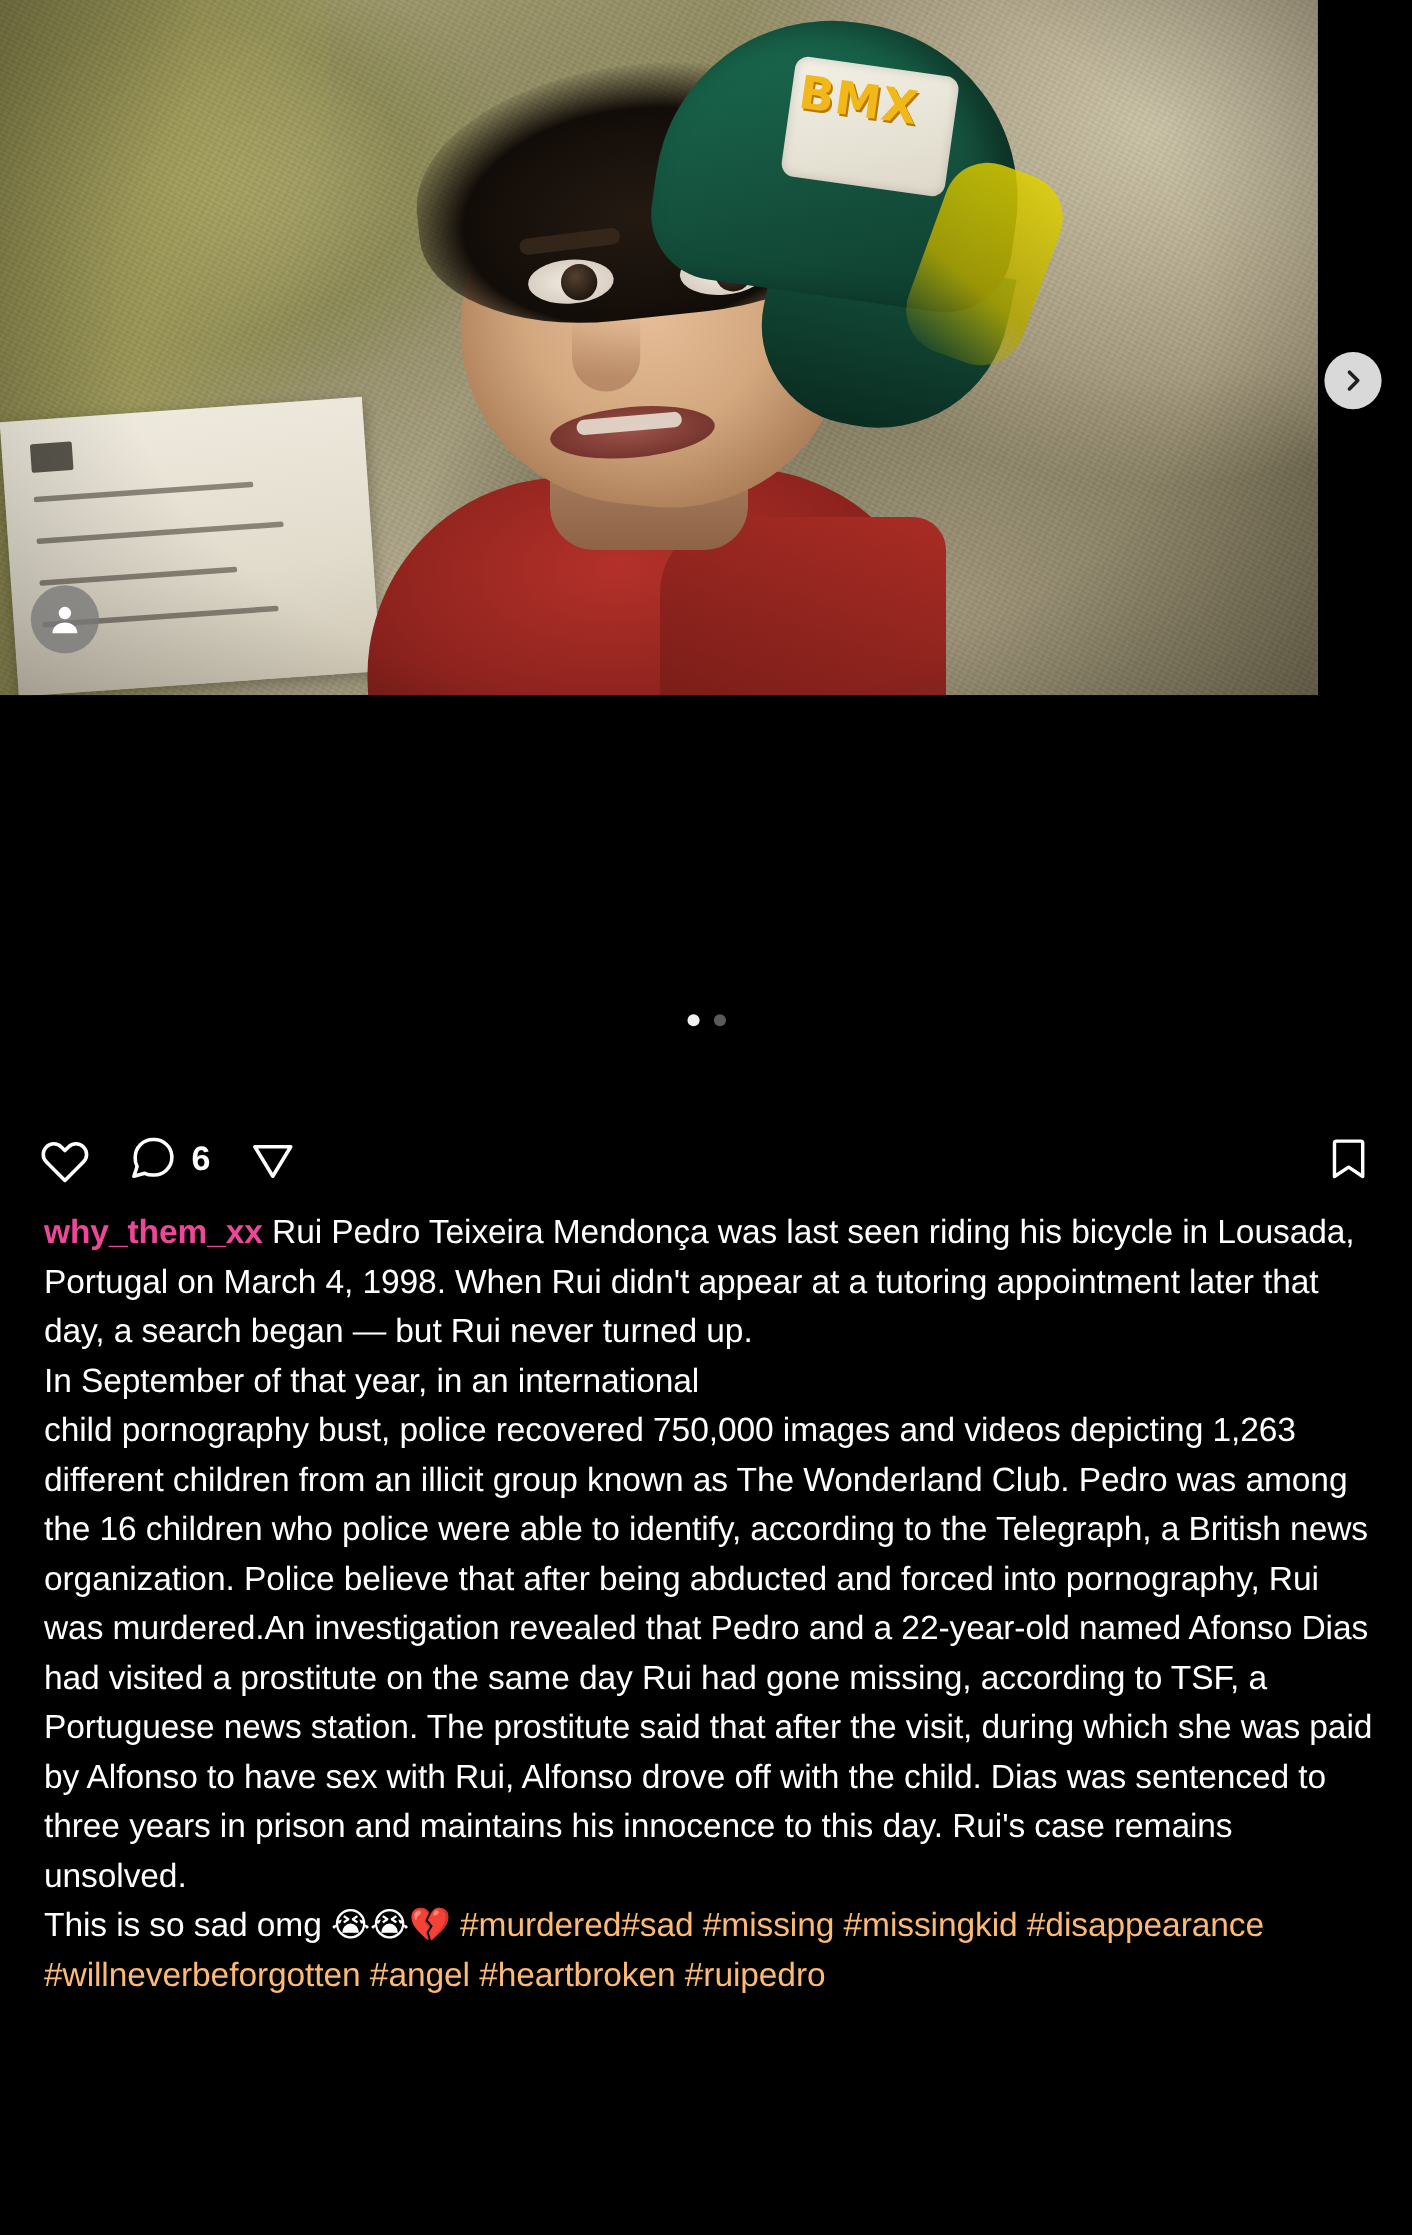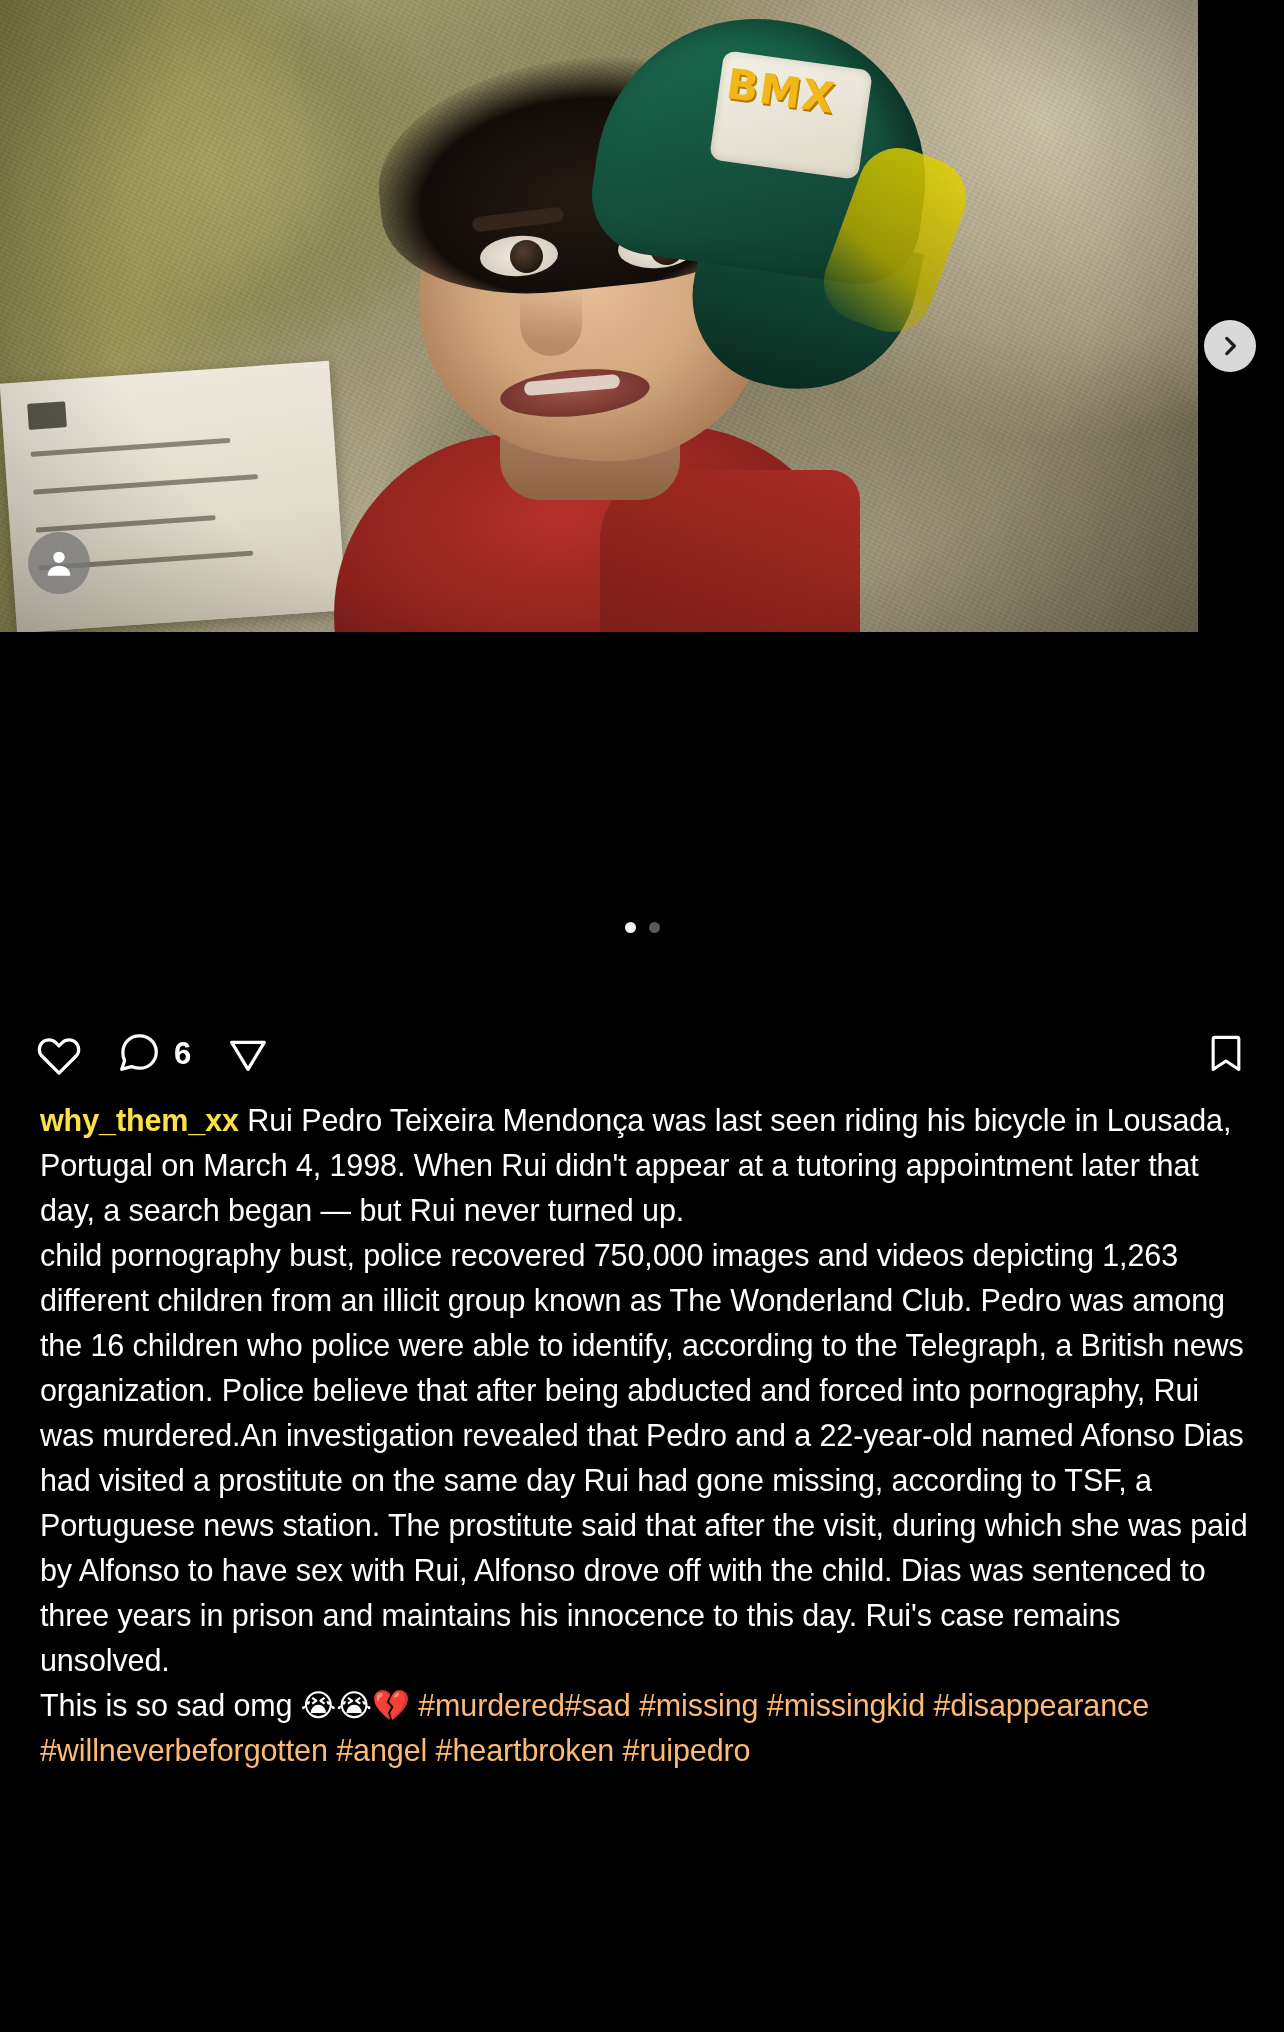--- a/index.html
+++ b/index.html
@@ -304,21 +304,21 @@
     left: 40px;
     width: 1210px;
     font-size: 30.5px;
     line-height: 45px;
     color: #ffffff;
     letter-spacing: -0.1px;
     word-wrap: break-word;
   }
   .caption .username {
     font-weight: bold;
-    color: #fde047;
+    color: #ec4899;
   }
   .tag {
     color: #fdba74;
   }
   .emoji {
     font-family: "DejaVu Sans", sans-serif;
   }
   .cap-block { display: block; }
 </style>
 </head>
@@ -422,17 +422,18 @@
       <span>
         <svg width="44" height="44" viewBox="0 0 24 24" fill="none" stroke="#ffffff" stroke-width="1.7" stroke-linecap="round" stroke-linejoin="round">
           <path d="M6 3.5h12a1 1 0 0 1 1 1V21l-7-4.6L5 21V4.5a1 1 0 0 1 1-1z"></path>
         </svg>
       </span>
     </div>
   </div>
 
   <div class="caption">
     <span class="username">why_them_xx</span><span>&nbsp;</span><span>Rui Pedro Teixeira Mendonça was last seen riding his bicycle in Lousada, Portugal on March 4, 1998. When Rui didn't appear at a tutoring appointment later that day, a search began — but Rui never turned up.</span>
+    <span class="cap-block">In September of that year, in an international</span>
     <span class="cap-block">child pornography bust, police recovered 750,000 images and videos depicting 1,263 different children from an illicit group known as The Wonderland Club. Pedro was among the 16 children who police were able to identify, according to the Telegraph, a British news organization. Police believe that after being abducted and forced into pornography, Rui was murdered.An investigation revealed that Pedro and a 22-year-old named Afonso Dias had visited a prostitute on the same day Rui had gone missing, according to TSF, a Portuguese news station. The prostitute said that after the visit, during which she was paid by Alfonso to have sex with Rui, Alfonso drove off with the child. Dias was sentenced to three years in prison and maintains his innocence to this day. Rui's case remains unsolved.</span>
     <span class="cap-block"><span>This is so sad omg </span><span class="emoji">😭😭💔</span> <span class="tag">#murdered</span><span class="tag">#sad</span><span class="tag"> #missing</span><span class="tag"> #missingkid</span> <span class="tag">#disappearance</span><span class="tag"> #willneverbeforgotten</span><span class="tag"> #angel</span><span class="tag"> #heartbroken</span> <span class="tag">#ruipedro</span></span>
   </div>
 
 </div>
 
 </body></html>

